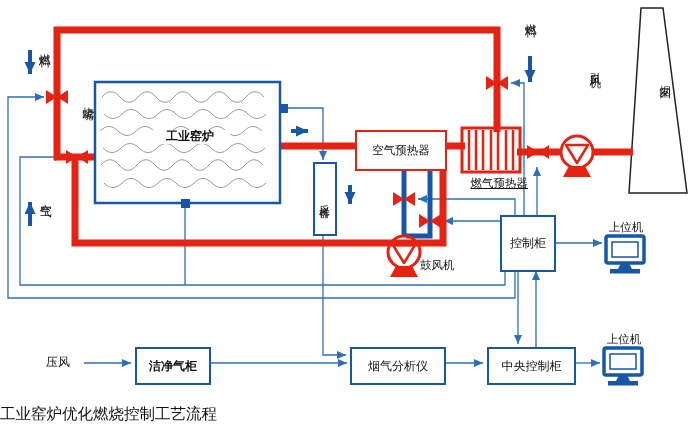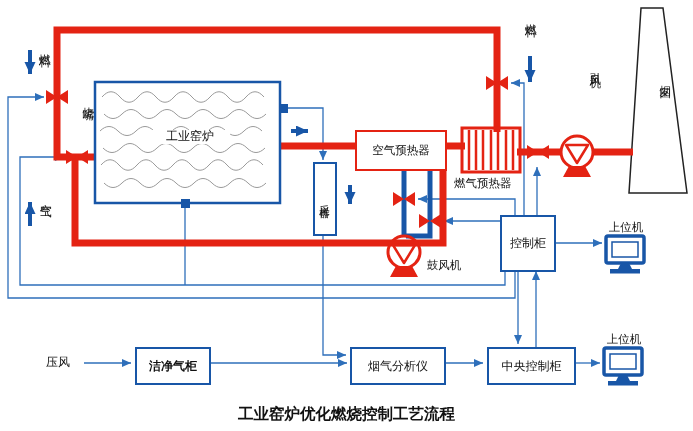--- a/index.html
+++ b/index.html
@@ -12,22 +12,22 @@
   .stroke-blue{stroke:var(--pipe-blue,#1856a7);fill:none;}
   .stroke-sig{stroke:var(--signal-blue,#2e6fba);fill:none;}
   .fill-red{fill:var(--pipe-red,#e42313);}
   .fill-blue{fill:var(--pipe-blue,#1856a7);}
   .lbl{position:absolute;font-size:12px;line-height:1.15;white-space:nowrap;color:var(--text,#111);}
   .vtext{writing-mode:vertical-rl;text-orientation:upright;letter-spacing:2px;}
   .box{position:absolute;background:#fff;display:flex;align-items:center;justify-content:center;
        text-align:center;font-size:12px;color:var(--text,#111);}
   .b-blue{border:2px solid var(--pipe-blue,#1856a7);}
   .b-red{border:2.5px solid var(--pipe-red,#e42313);}
-  .title{position:absolute;left:0;top:404px;width:100%;text-align:center;
-         font-size:15.5px;font-weight:bold;color:var(--text,#111);}
+  .title{position:absolute;left:0;top:404px;width:100%;text-align:left;
+         font-size:15.5px;font-weight:normal;color:var(--text,#111);}
 </style>
 </head>
 <body>
 
 <div class="canvas">
 
   <svg class="layer" width="693" height="431" viewBox="0 0 693 431">
     <defs>
       <marker id="ah" markerUnits="userSpaceOnUse" markerWidth="10" markerHeight="9" refX="9" refY="4" orient="auto">
         <path d="M0,0 L9,4 L0,8 Z" fill="#2e6fba"></path>
@@ -178,24 +178,24 @@
     <span>烟气分析仪</span>
   </div>
 
   <div class="box b-blue" style="left:487px;top:347px;width:85px;height:34px;font-family:Liberation Serif, serif;">
     <span>中央控制柜</span>
   </div>
 
   <div class="lbl vtext" style="left:37px;top:44px;height:40px;">燃料</div>
   <div class="lbl vtext" style="left:81px;top:98px;height:44px;font-size:11.5px;">烧嘴</div>
   <div class="lbl vtext" style="left:38px;top:194px;height:40px;">空气</div>
-  <div class="lbl" style="left:150px;top:130px;width:80px;text-align:center;background:#fff;">工业窑炉</div>
-  <div class="lbl" style="left:454px;top:177px;width:74px;text-align:left;font-size:11.5px;">燃气预热器</div>
+  <div class="lbl" style="left:150px;top:130px;width:80px;text-align:center;background:#fff;font-weight:bold;">工业窑炉</div>
+  <div class="lbl" style="left:454px;top:177px;width:74px;text-align:right;font-size:11.5px;text-decoration:underline;">燃气预热器</div>
   <div class="lbl vtext" style="left:523px;top:14px;height:40px;">燃料</div>
   <div class="lbl vtext" style="left:588px;top:64px;height:58px;font-size:11.5px;">引风机</div>
   <div class="lbl vtext" style="left:658px;top:76px;height:44px;font-size:11.5px;">烟囱</div>
   <div class="lbl" style="left:604px;top:221px;width:44px;text-align:center;font-size:11.5px;">上位机</div>
   <div class="lbl" style="left:602px;top:333px;width:44px;text-align:center;font-size:11.5px;">上位机</div>
-  <div class="lbl" style="left:420px;top:259px;width:48px;font-size:11.5px;text-align:center;">鼓风机</div>
+  <div class="lbl" style="left:420px;top:259px;width:48px;font-size:11.5px;">鼓风机</div>
   <div class="lbl" style="left:46px;top:356px;">压风</div>
 
   <div class="title">工业窑炉优化燃烧控制工艺流程</div>
 </div>
 
 </body></html>

